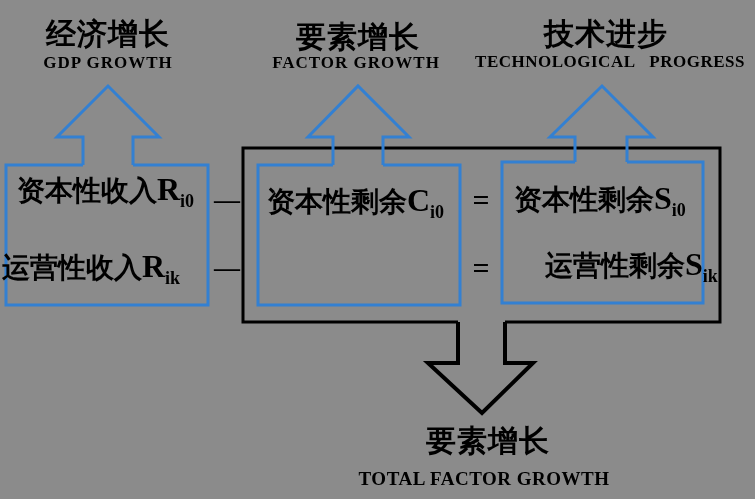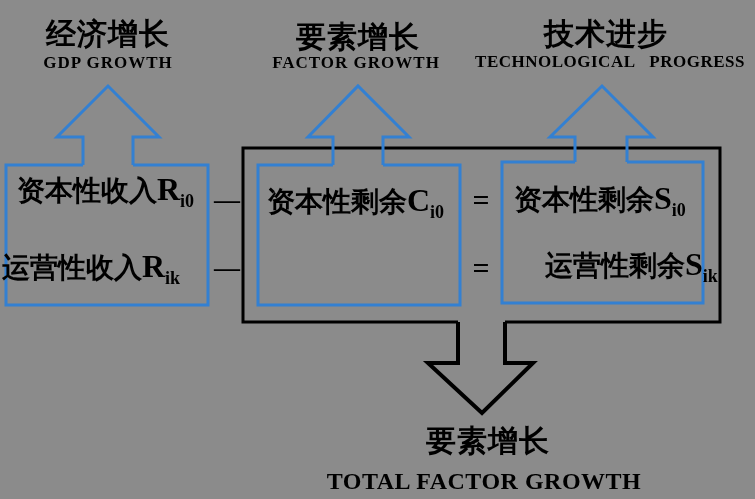--- a/index.html
+++ b/index.html
@@ -80,21 +80,21 @@
   .op.minus { font-size: 26px; }
   .op.equals { font-size: 30px; }
   .bottom-zh {
     font-size: 30px;
     font-weight: bold;
     letter-spacing: 1px;
   }
   .bottom-en {
     font-family: "Liberation Serif", serif;
     font-weight: bold;
-    font-size: 24px;
+    font-size: 19px;
     letter-spacing: 0.5px;
   }
 </style>
 </head>
 <body>
 
 <div class="stage">
 
   <svg class="shapes" width="755" height="499" viewBox="0 0 755 499">
 

